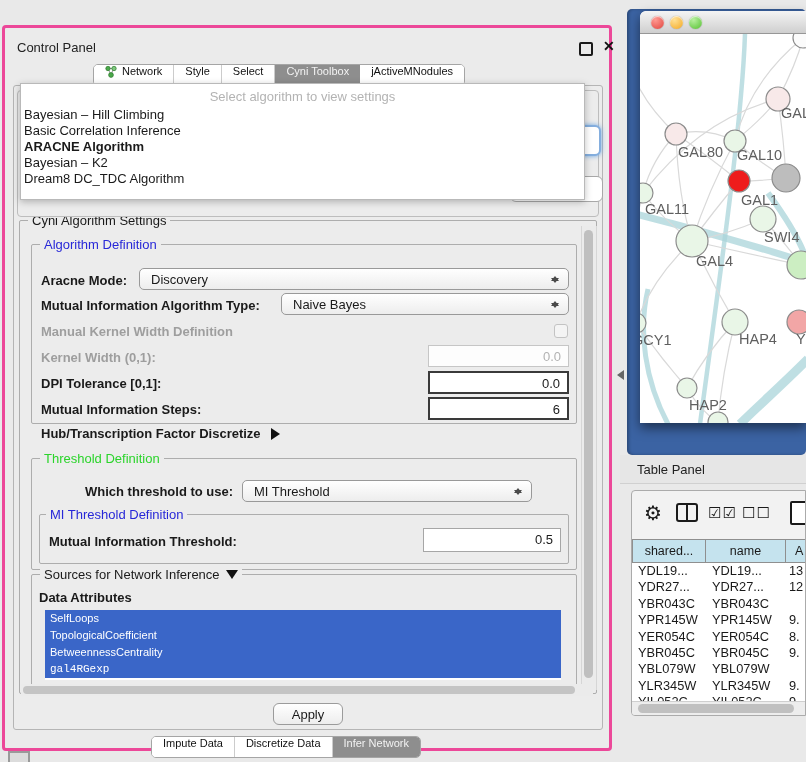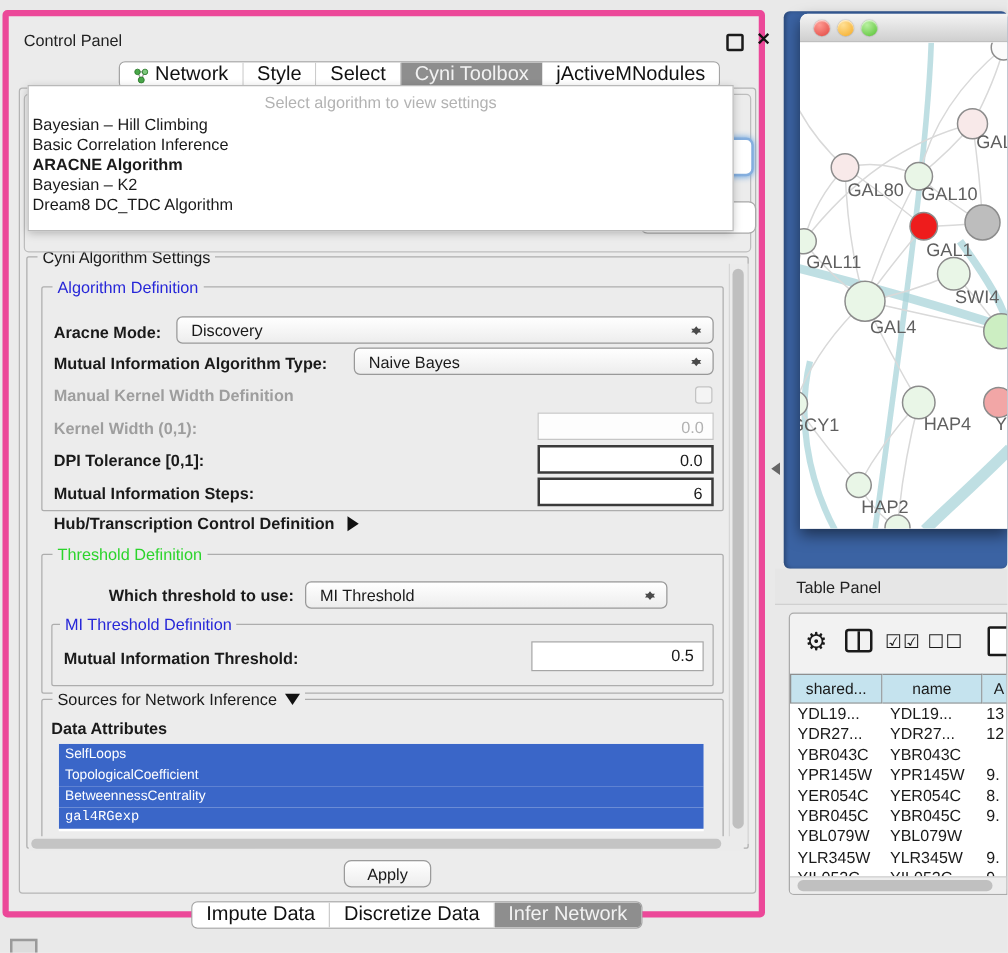--- a/index.html
+++ b/index.html
@@ -1,27 +1,27 @@
 <!DOCTYPE html>
 <html><head>
 <meta charset="utf-8">
 <style>
   html,body{margin:0;padding:0}
   body{width:806px;height:762px;position:relative;overflow:hidden;background:#e9e9e9;
        font-family:"Liberation Sans",sans-serif;color:#1a1a1a;-webkit-font-smoothing:antialiased}
   .abs{position:absolute}
   
-  .cpanel{left:2px;top:8px;width:610px;height:726px;background:#ebebeb;border:5px solid #ec4899;border-radius:4px;box-sizing:border-box}
+  .cpanel{left:2px;top:25px;width:610px;height:726px;background:#ebebeb;border:3px solid #ec4899;border-radius:4px;box-sizing:border-box}
   .cp-title{left:12px;top:12px;font-size:13px;color:#222}
   .cp-float{left:574px;top:14px;width:10px;height:10px;border:2px solid #1a1a1a;border-radius:2px}
   .cp-close{left:598px;top:10px;font-size:14px;font-weight:bold;color:#111;cursor:default}
   
   .tabgroup{display:flex;align-items:stretch;background:#ffffff;border:1px solid #a5a5a5;border-radius:5px;overflow:hidden;height:22px;box-sizing:border-box}
   .cp-tabs{left:88px;top:36px}
-  .tab{padding:0 11px;font-size:16px;display:flex;align-items:center;gap:5px;border-right:1px solid #cccccc;background:#fff;color:#111;white-space:nowrap}
+  .tab{padding:0 11px;font-size:11px;display:flex;align-items:flex-start;gap:5px;border-right:1px solid #cccccc;background:#fff;color:#111;white-space:nowrap}
   .tab:last-child{border-right:none}
   .tab.selected{background:#8e8e8e;color:#f2f2f2;border-right:none}
   
   .content{left:8px;top:57px;width:590px;height:645px;background:#ececec;border:1px solid #b5b5b5;border-radius:3px;box-sizing:border-box}
   .ghost-box{left:12px;top:62px;width:580px;height:125px;border:1px solid #bdbdbd;border-radius:4px;z-index:1}
   .frag-combo-focus{left:500px;top:97px;width:96px;height:31px;background:#fff;border:2px solid #84aede;border-radius:6px;box-shadow:0 0 5px #6ea6e0;z-index:2;box-sizing:border-box}
   .frag-combo{left:505px;top:148px;width:93px;height:26px;background:#fff;border:1px solid #a8a8a8;border-radius:6px;z-index:2;box-sizing:border-box}
   
   .popup{left:15px;top:55px;width:565px;height:117px;background:#ffffff;border:1px solid #b9b9b9;box-shadow:0 2px 7px rgba(0,0,0,.25);z-index:5;box-sizing:border-box}
   .popup-title{top:5px;left:0;width:100%;text-align:center;color:#b3b3b3;font-size:13px}
@@ -154,21 +154,21 @@
   <div class="abs lbl dis" style="left:36px;top:296px">Manual Kernel Width Definition</div>
   <div class="abs checkbox" style="left:549px;top:296px"></div>
   <div class="abs lbl dis" style="left:36px;top:322px">Kernel Width (0,1):</div>
   <div class="abs tfield dis" style="left:423px;top:317px;width:141px;height:22px">0.0</div>
   <div class="abs lbl" style="left:36px;top:348px">DPI Tolerance [0,1]:</div>
   <div class="abs tfield strong" style="left:423px;top:343px;width:141px;height:23px">0.0</div>
   <div class="abs lbl" style="left:36px;top:374px">Mutual Information Steps:</div>
   <div class="abs tfield strong" style="left:423px;top:369px;width:141px;height:23px">6</div>
 
   <div class="abs lbl" style="left:36px;top:398px">
-    <span>Hub/Transcription Control Definition</span><span class="tri-right"></span>
+    <span>Hub/Transcription Factor Discretize</span><span class="tri-right"></span>
   </div>
 
   <div class="abs group" style="left:26px;top:430px;width:546px;height:112px">
     <span class="legend green" style="left:8px">Threshold Definition</span>
   </div>
   <div class="abs lbl" style="left:80px;top:456px">Which threshold to use:</div>
   <div class="abs combo" style="left:237px;top:452px;width:290px">
     <span class="val">MI Threshold</span>
     <span class="spin"></span>
   </div>

